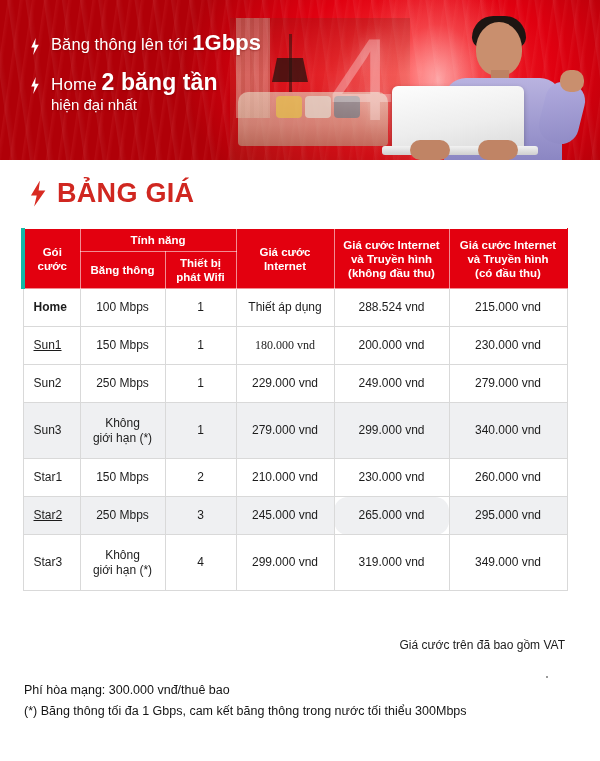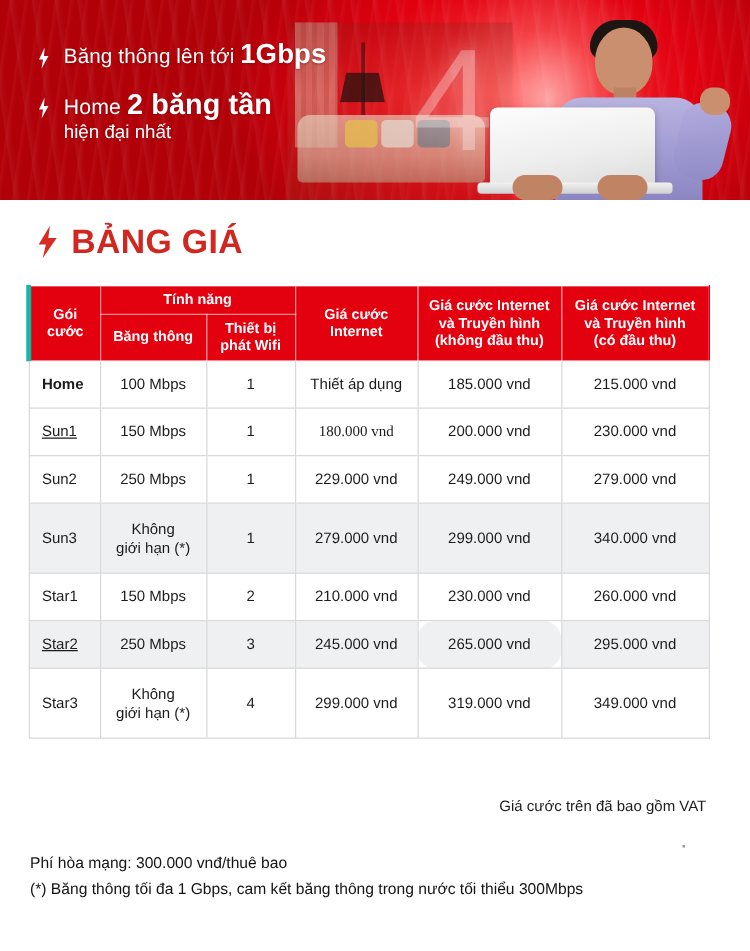--- a/index.html
+++ b/index.html
@@ -236,21 +236,21 @@
           <th style="white-space:pre-line;">Thiết bị
 phát Wifi</th>
         </tr>
       </thead>
       <tbody id="tbody">
           <tr>
             <td class="pkg" style="white-space: pre-line; font-weight: bold;">Home</td>
             <td style="white-space: pre-line;">100 Mbps</td>
             <td style="white-space: pre-line;">1</td>
             <td style="white-space: pre-line;">Thiết áp dụng</td>
-            <td style="white-space: pre-line;">185.000 vnd</td>
+            <td style="white-space: pre-line;">288.524 vnd</td>
             <td style="white-space: pre-line;">215.000 vnd</td>
           </tr>
           <tr>
             <td class="pkg" style="white-space: pre-line; text-decoration: underline;">Sun1</td>
             <td style="white-space: pre-line;">150 Mbps</td>
             <td style="white-space: pre-line;">1</td>
             <td style="white-space: pre-line; font-family: Liberation Serif, serif;">180.000 vnd</td>
             <td style="white-space: pre-line;">200.000 vnd</td>
             <td style="white-space: pre-line;">230.000 vnd</td>
           </tr>

